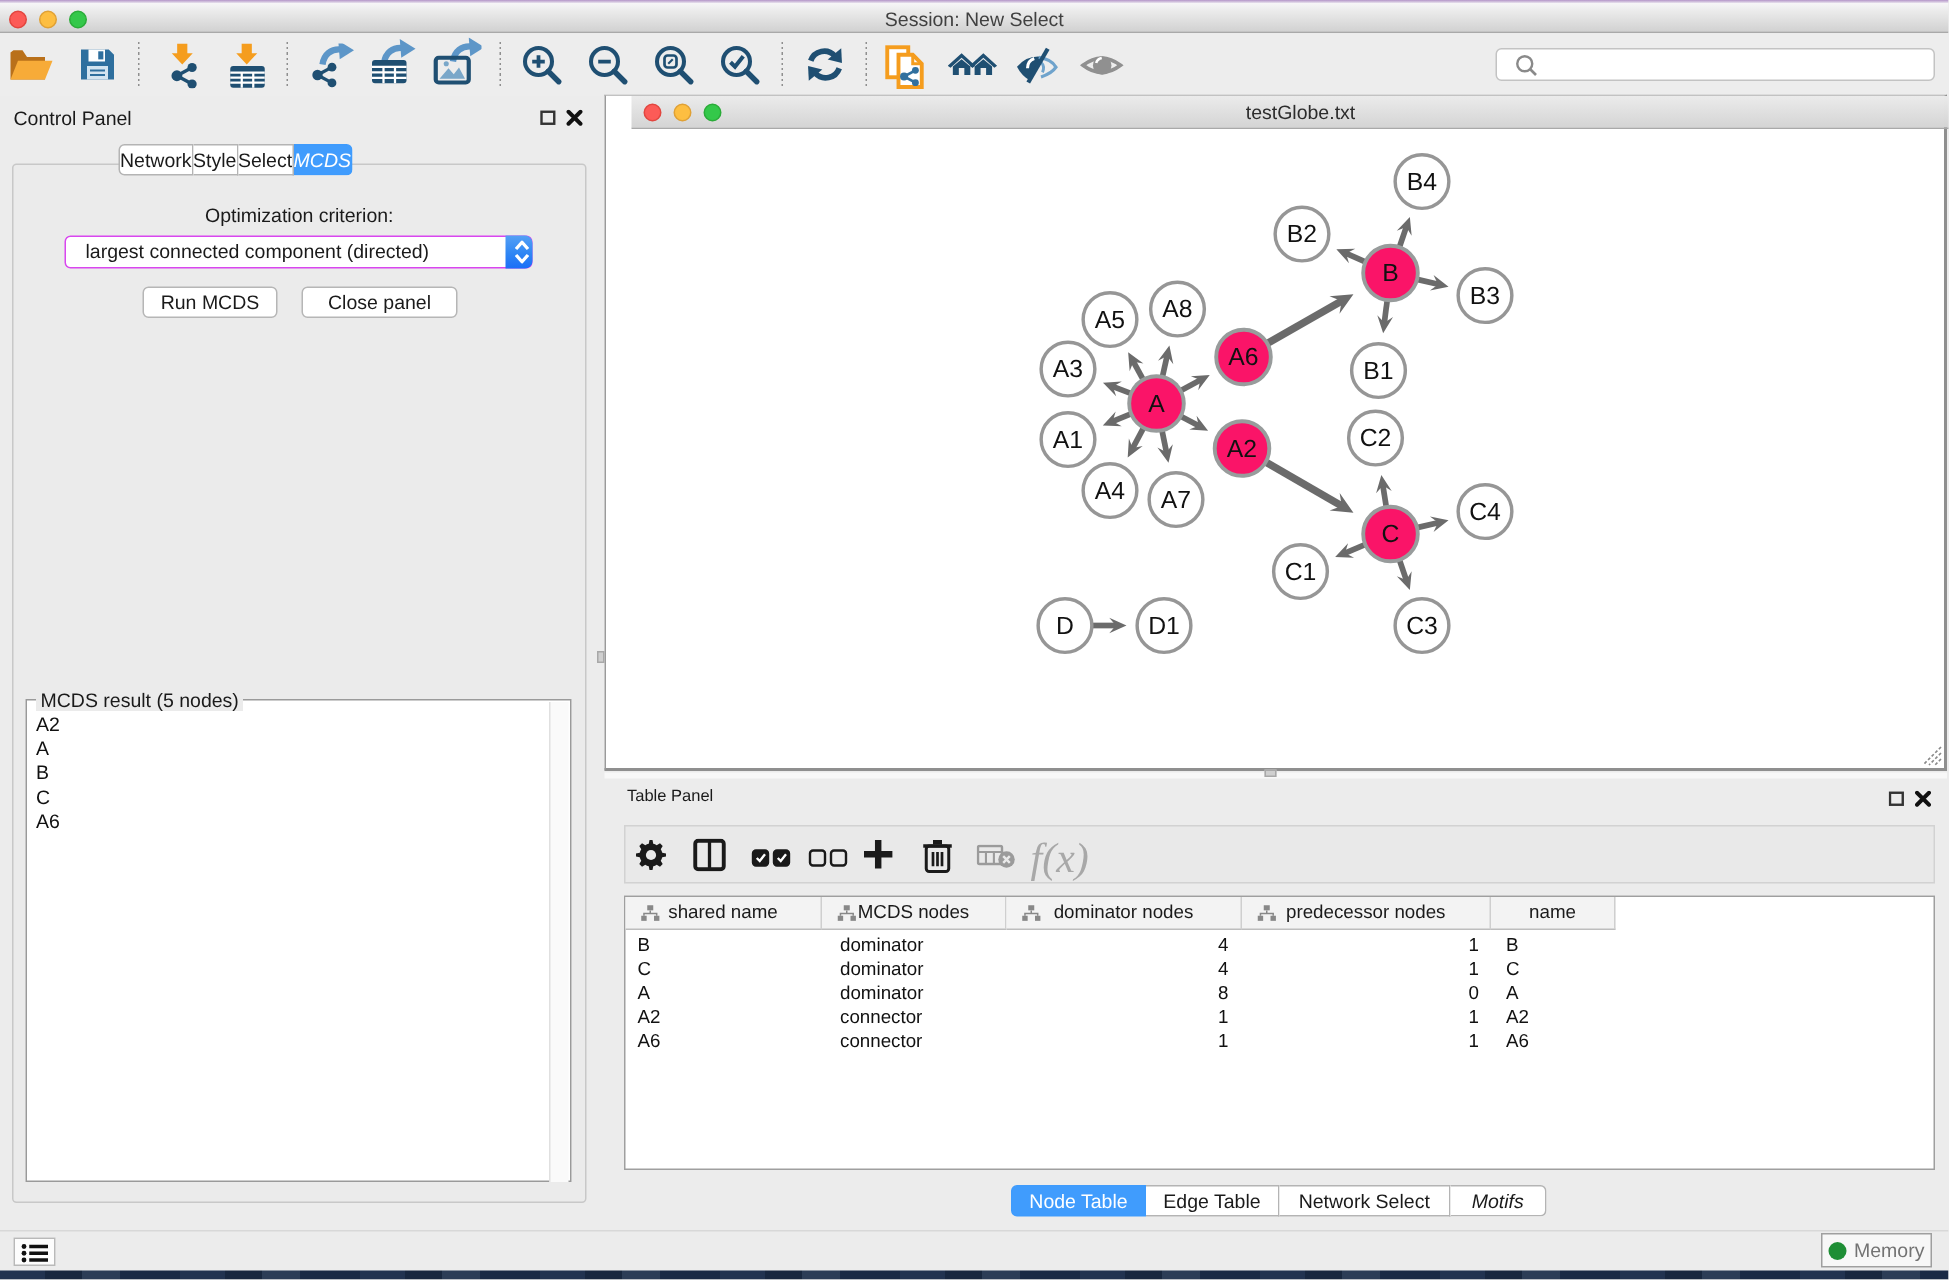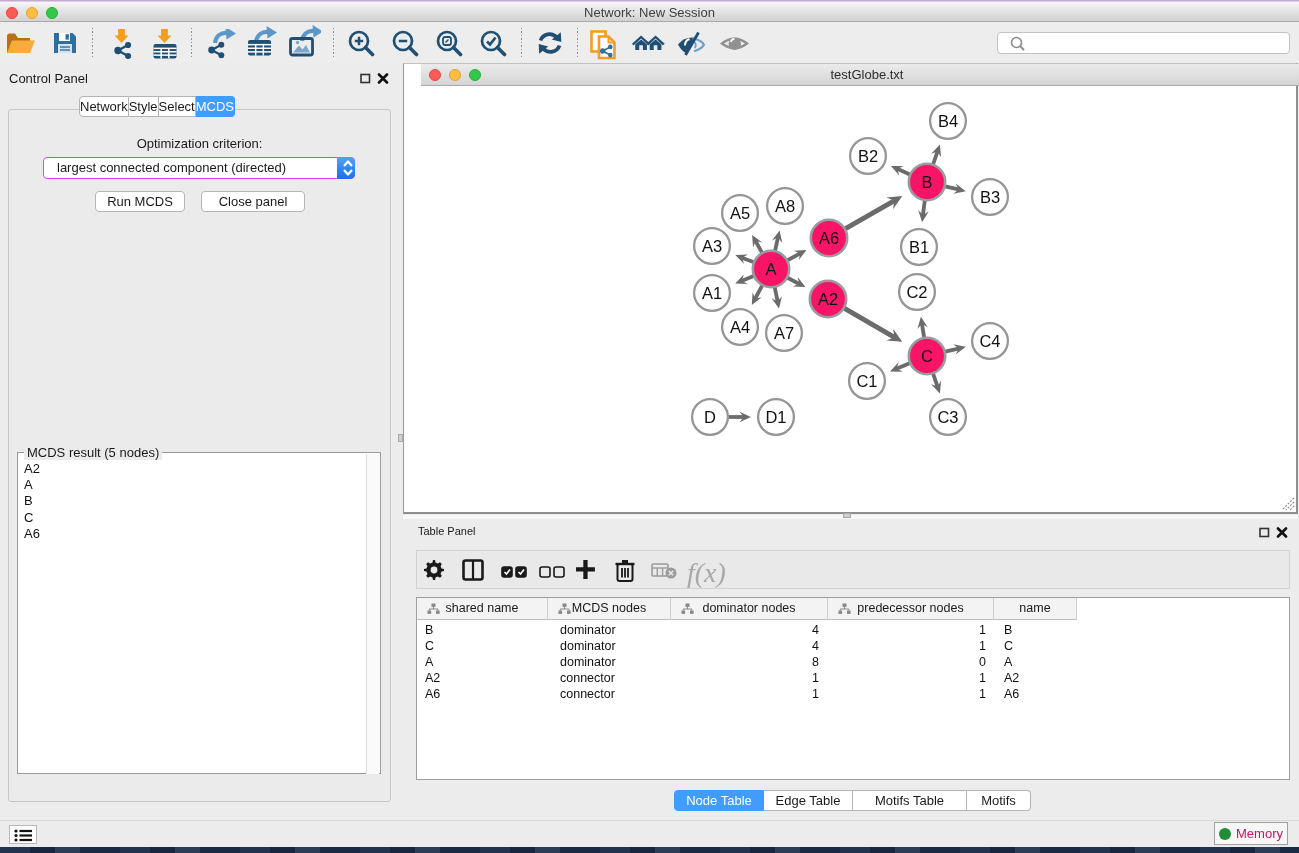--- a/index.html
+++ b/index.html
@@ -24,31 +24,31 @@
 #search { left:997px; top:9px; width:293px; height:22px; background:#fff;
   border:1px solid #c3c3c3; border-radius:4px; }
 
 #cp-title { left:9px; top:71px; font-size:13px; color:#1a1a1a; }
 #cp-panel { left:8px; top:109px; width:383px; height:693px; background:rgba(235,235,235,.994);
   border:1px solid #c8c8c8; border-radius:3px; }
 .tabbar { position:absolute; display:flex; height:21px; }
 .tab { border:1px solid #b4b4b4; border-left:none; background:rgba(255,255,255,.994); color:#1a1a1a;
   font-size:13px; line-height:19px; padding:0 0; text-align:center; }
 .tab.first { border-left:1px solid #b4b4b4; border-radius:4px 0 0 4px; }
-.tab.last { border-radius:0 4px 4px 0; }
+.tab.last { border-radius:0 4px 4px 0;font-style:italic; }
 .tab.act { background:rgba(62,155,253,.994); border-color:#3e9bfd; color:#fff; }
 #optlabel { left:8px; top:136px; width:383px; text-align:center; font-size:13px; color:#1a1a1a; }
 #dropdown { left:43px; top:157px; width:312px; height:22px; background:rgba(255,255,255,.994);
   border:1px solid #d946ef; border-radius:4px; font-size:13px; color:#1a1a1a;
   line-height:20px; padding-left:13px; }
 #dropstep { right:-1px; top:-1px; width:18px; height:22px; border-radius:0 5px 5px 0;
   background:linear-gradient(#54a0f5,#2f86f4 55%,#1b6ef7); position:absolute; }
 .btn { position:absolute; height:21px; background:rgba(255,255,255,.994); border:1px solid #b6b6b6;
   border-radius:4px; font-size:13px; color:#1a1a1a; text-align:center; line-height:19px; }
-#mcdsbox { left:17px; top:452px; width:364px; height:322px; background:rgba(255,255,255,.994);
+#mcdsbox { left:17px; top:466px; width:364px; height:322px; background:rgba(255,255,255,.994);
   border:1px solid #9a9a9a; }
 #mcdsbox .lbl { position:absolute; left:6px; top:-8px; background:rgba(235,235,235,.994);
   padding:0 3px; font-size:13px; color:#1a1a1a; }
 #mcdslist { position:absolute; left:0; top:0; width:100%; height:100%; font-size:13px;
   color:#111; padding:8px 6px 0 6px; line-height:16.2px; }
 #mcdssb { position:absolute; right:1px; top:1px; width:13px; height:320px;
   background:#fafafa; border-left:1px solid #e0e0e0; }
 
 #netframe { left:403px; top:63px; width:895px; height:451px; border:1px solid #9a9a9a; border-top:1px solid #c2c2c2;
   border-right:2px solid #8f8f8f; border-bottom:2px solid #8f8f8f; background:#fff; }
@@ -66,33 +66,33 @@
 .th { position:absolute; top:0; height:22px; background:rgba(243,243,243,.994);
   border-right:1px solid #cfcfcf; border-bottom:1px solid #bdbdbd;
   font-size:12.5px; color:#1a1a1a; text-align:center; line-height:21px; }
 .tdrow { position:absolute; font-size:12.5px; color:#111; height:16px; line-height:16px; }
 
 #statusbar { left:0; top:820px; width:1299px; height:28px; background:#ececec;
   border-top:1px solid #d8d8d8; }
 #wallpaper { left:0; top:847px; width:1299px; height:6px;
   background:repeating-linear-gradient(90deg,#223350 0 30px,#18273f 30px 55px,#2c3d57 55px 80px,#1a2a45 80px 120px); }
 #memorybtn { left:1214px; top:822px; width:74px; height:23px; background:rgba(247,247,247,.994);
-  border:1px solid #9f9f9f; font-size:13px; color:#be185d;
+  border:1px solid #9f9f9f; font-size:13px; color:#737373;
   line-height:21px; text-align:center; }
 #listbtn { left:9px; top:825px; width:28px; height:19px; background:#fdfdfd;
   border:1px solid #b9b9b9; }
 </style>
 </head>
 <body>
 <div class="abs" id="topline"></div>
 <div class="abs" id="titlebar">
   <div class="tl r" style="left:6px;"></div>
   <div class="tl y" style="left:26px;"></div>
   <div class="tl g" style="left:46px;"></div>
-  <div class="title">Network: New Session</div>
+  <div class="title">Session: New Select</div>
 </div>
 <div class="abs" id="toolbar">
   <svg class="tbi" style="left:5px;top:6px;" width="32" height="28" viewBox="0 0 32 28">
       <path d="M2 6 L2 24 L25 24 L25 9 L13 9 L10 4.5 L4 4.5 Z" fill="#b9701a"></path>
       <path d="M7 11.5 L30 11.5 L25 24 L2 24 Z" fill="#f7ab38"></path>
     </svg>
 <svg class="tbi" style="left:51px;top:6px;" width="28" height="28" viewBox="0 0 28 28">
       <path d="M3 4 L21.5 4 L25 7.5 L25 24 L3 24 Z" fill="#2e6f9e"></path>
       <rect x="8" y="4" width="11" height="8" fill="#fff"></rect>
       <rect x="14.5" y="5.2" width="3.4" height="5.4" fill="#2e6f9e"></rect>
@@ -439,21 +439,21 @@
     <div class="tdrow" style="left:587px;top:72px;">A2</div>
     <div class="tdrow" style="left:8px;top:88px;">A6</div>
     <div class="tdrow" style="left:143px;top:88px;">connector</div>
     <div class="tdrow" style="left:254px;top:88px;width:148px;text-align:right;">1</div>
     <div class="tdrow" style="left:411px;top:88px;width:158px;text-align:right;">1</div>
     <div class="tdrow" style="left:587px;top:88px;">A6</div>
   </div>
 <div class="tabbar" style="left:674px;top:790px;">
     <div class="tab first act" style="width:90px;padding:0;">Node Table</div>
     <div class="tab" style="width:89px;padding:0;">Edge Table</div>
-    <div class="tab" style="width:114px;padding:0;">Motifs Table</div>
+    <div class="tab" style="width:114px;padding:0;">Network Select</div>
     <div class="tab last" style="width:64px;padding:0;">Motifs</div>
   </div>
 
 <div class="abs" id="statusbar"></div>
 <div class="abs" id="listbtn">
     <svg style="position:absolute;left:4px;top:2.5px;" width="19" height="13" viewBox="0 0 19 13">
       <circle cx="2" cy="2" r="1.6" fill="#111"></circle>
       <circle cx="2" cy="6.5" r="1.6" fill="#111"></circle>
       <circle cx="2" cy="11" r="1.6" fill="#111"></circle>
       <line x1="5.5" y1="2" x2="18" y2="2" stroke="#111" stroke-width="2.2"></line>

